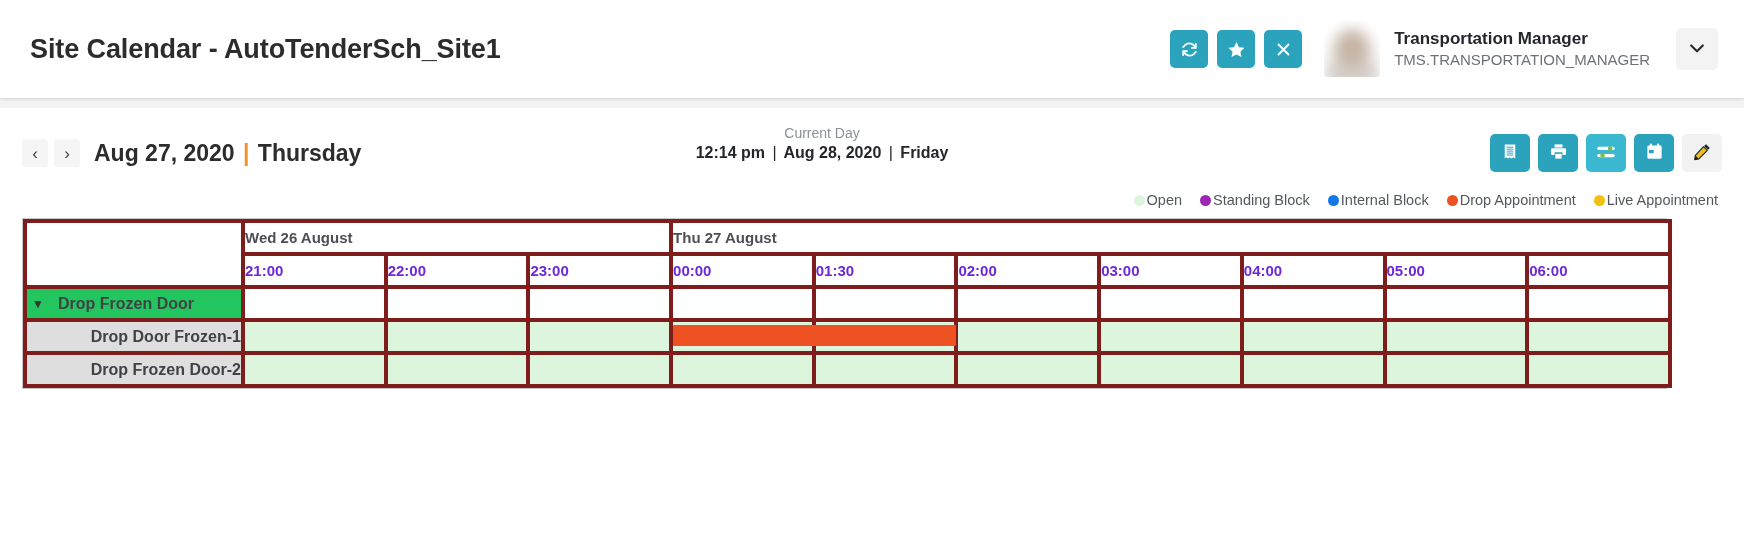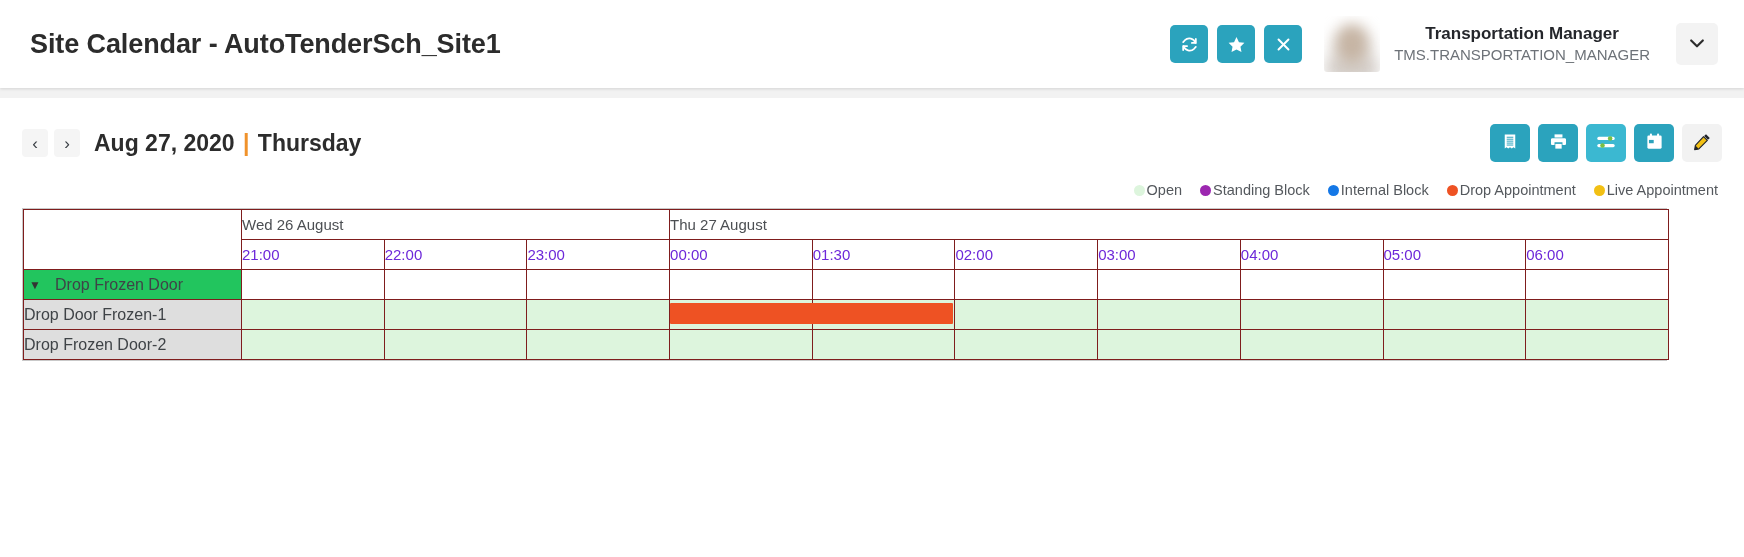--- a/index.html
+++ b/index.html
@@ -11,29 +11,28 @@
     height: 557px;
     background: #f2f2f2;
     font-family: "Liberation Sans", sans-serif;
     color: #333;
     overflow: hidden;
   }
 
   
   .app-header {
     position: relative;
-    height: 88px;
+    height: 98px;
     background: #ffffff;
     box-shadow: 0 1px 3px rgba(0,0,0,0.13);
     display: flex;
     align-items: center;
     padding: 0 26px 0 30px;
     box-sizing: border-box;
     z-index: 5;
-    text-align: center;
   }
   .app-title {
     font-size: 27px;
     font-weight: bold;
     color: #2c2c2c;
     letter-spacing: -0.1px;
     white-space: nowrap;
   }
   .header-right {
     margin-left: auto;
@@ -211,23 +210,23 @@
     background: #fff;
   }
   table.cal {
     border-collapse: collapse;
     width: 100%;
     table-layout: fixed;
     font-size: 15px;
     color: #4c4f53;
   }
   table.cal th, table.cal td {
-    border: 1px solid #7f1d1d;
+    border: 4px solid #7f1d1d;
     padding: 0;
-    font-weight: normal;
+    font-weight: bold;
     height: 29px;
   }
   th.corner {
     width: 218px;
     border-left: none;
     border-top: none;
     background: #fff;
   }
   th.daycell {
     text-align: left;
@@ -260,20 +259,21 @@
     display: inline-block;
     width: 22px;
     text-align: center;
     font-size: 12px;
     color: #333;
     vertical-align: 1px;
   }
   td.group-label .glabel { padding-left: 9px; }
   td.row-label {
     background: #dedede;
+    text-align: right;
     padding: 5px 10px 5px 0;
     color: #3f4347;
     font-size: 16px;
     border-left: none;
     white-space: nowrap;
     height: 30px;
   }
   td.slot { background: #ffffff; }
   td.slot.open { background: #ddf5dd; }
   td.slot-holder { position: relative; }
@@ -352,20 +352,30 @@
       <button class="nav-btn">‹</button>
       <button class="nav-btn">›</button>
     </div>
 
     <div class="date-label">
       <span>Aug 27, 2020</span>
       <span class="pipe">|</span>
       <span>Thursday</span>
     </div>
 
+    <div class="current-day">
+      <div class="cd-title">Current Day</div>
+      <div class="cd-value">
+        <span>12:14 pm</span>
+        <span class="pipe">|</span>
+        <span>Aug 28, 2020</span>
+        <span class="pipe">|</span>
+        <span>Friday</span>
+      </div>
+    </div>
 
     <div class="tool-group">
       <button class="tool-btn">
         <span>
           <svg width="18" height="18" viewBox="0 0 24 24" fill="#ffffff">
             <path d="M5 2h14v18.6l-2.3-1.5-2.3 1.5-2.4-1.5-2.3 1.5L7.3 19 5 20.6V2z"></path>
             <g fill="#2ba3bd">
               <rect x="7.6" y="5" width="8.8" height="1.3"></rect>
               <rect x="7.6" y="7.6" width="8.8" height="1.3"></rect>
               <rect x="7.6" y="10.2" width="8.8" height="1.3"></rect>

